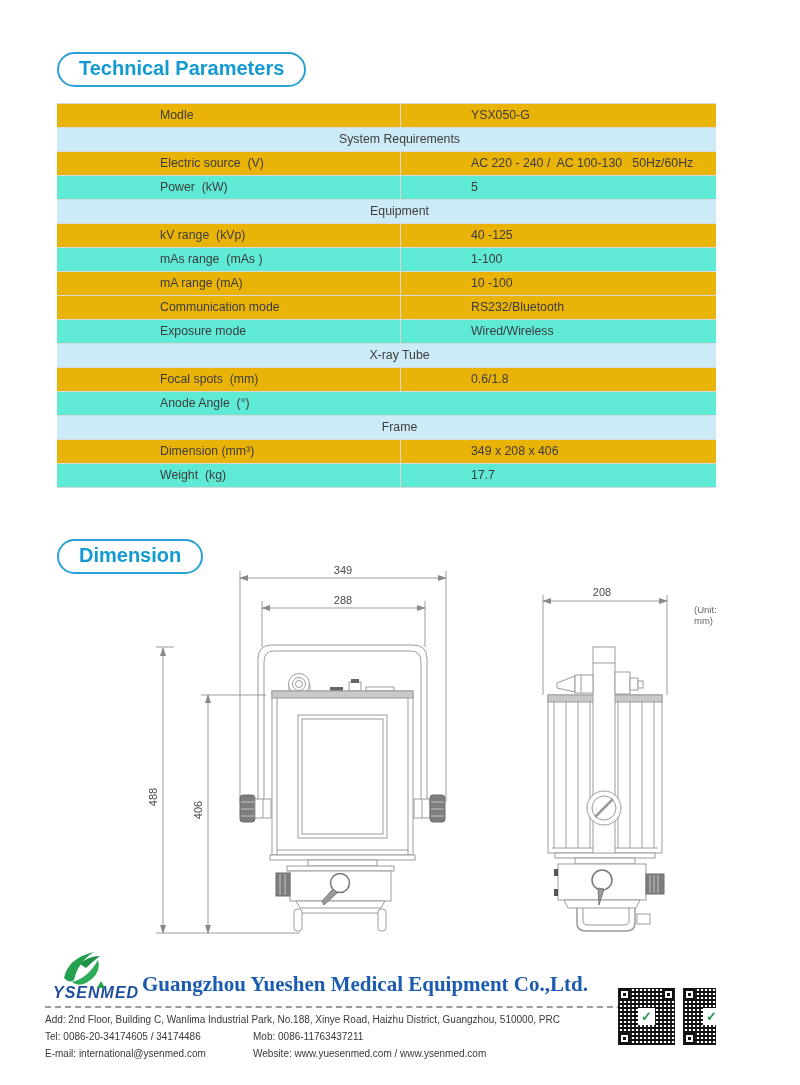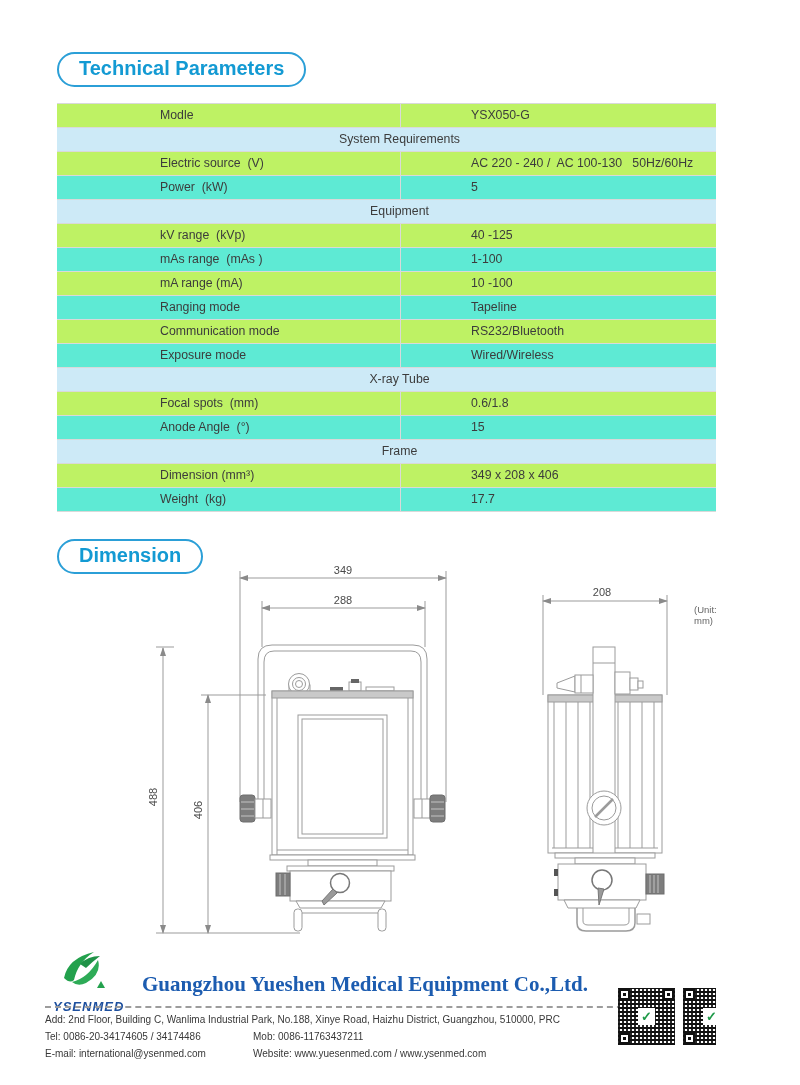--- a/index.html
+++ b/index.html
@@ -7,41 +7,41 @@
         font-family:"Liberation Sans",sans-serif;color:#3c3c3c;}
 
   
   .pill{position:absolute;display:inline-block;border:2px solid #2b9fd7;border-radius:22px;
         padding:3px 20px 5px 20px;color:#139ad3;font-weight:bold;font-size:20px;background:#fff;}
   .pill-1{left:57px;top:52px;}
   .pill-2{left:57px;top:539px;}
 
   
   .spec-table{position:absolute;left:57px;top:103px;width:685px;border-top:1px solid #d9d9d9;font-size:12.3px;}
-  .trow{display:flex;height:23px;line-height:23px;border-bottom:1px solid #d9d9d9;background:#bef264;}
+  .trow{display:flex;height:23px;line-height:23px;border-bottom:1px solid #d9d9d9;background:#eab308;}
   .trow.gray{background:#5eead4;}
   .trow.section{background:#cdeaf7;justify-content:center;}
   .cell{white-space:pre;overflow:hidden;}
   .cell.lbl{width:343px;padding-left:103px;box-sizing:border-box;}
   .cell.val{flex:1;padding-left:70px;border-left:1px solid #d9d9d9;}
   .cell.sec{text-align:center;}
 
   
   .drawing-svg{position:absolute;left:140px;top:565px;}
   .unit-note{position:absolute;left:694px;top:604px;font-size:9.5px;color:#666;}
   .dim-text{font-size:11px;fill:#4a4a4a;font-family:"Liberation Sans",sans-serif;}
   .ln{stroke:#9b9b9b;stroke-width:1;fill:none;}
   .lnf{stroke:#9b9b9b;stroke-width:1;fill:#ffffff;}
   .band{fill:#c9c9c9;stroke:#9b9b9b;stroke-width:1;}
   .dark{fill:#7d7d7d;stroke:#6e6e6e;stroke-width:1;}
   .rib{stroke:#c4c4c4;stroke-width:1;}
 
   
   .logo{position:absolute;left:50px;top:950px;width:80px;height:52px;}
-  .logo-text{position:absolute;left:3px;top:49px;font-size:13px;font-weight:bold;font-style:italic;
+  .logo-text{position:absolute;left:3px;top:34px;font-size:16px;font-weight:bold;font-style:italic;
              color:#1d4f9e;letter-spacing:1px;white-space:pre;}
   .n-accent{position:absolute;left:47px;top:31px;width:0;height:0;
             border-left:4px solid transparent;border-right:4px solid transparent;
             border-bottom:7px solid #23a14d;}
   .company{position:absolute;left:142px;top:972px;font-family:"Liberation Serif",serif;
            font-weight:bold;font-size:21px;color:#1c5cb0;}
   .dash-divider{position:absolute;left:45px;top:1006px;width:598px;border-top:2px dashed #9c9c9c;}
   .contact{position:absolute;left:45px;top:1011px;width:570px;font-size:10px;color:#383838;}
   .c-row{height:17px;line-height:17px;white-space:pre;}
   .c-left{display:inline-block;width:208px;}
@@ -89,42 +89,37 @@
         <div class="cell val">40 -125</div>
       </div>
     <div class="trow gray">
         <div class="cell lbl">mAs range  (mAs )</div>
         <div class="cell val">1-100</div>
       </div>
     <div class="trow">
         <div class="cell lbl">mA range (mA)</div>
         <div class="cell val">10 -100</div>
       </div>
-    <div class="trow gray">
-        <div class="cell lbl">Ranging mode</div>
-        <div class="cell val">Tapeline</div>
-      </div>
     <div class="trow">
         <div class="cell lbl">Communication mode</div>
         <div class="cell val">RS232/Bluetooth</div>
       </div>
     <div class="trow gray">
         <div class="cell lbl">Exposure mode</div>
         <div class="cell val">Wired/Wireless</div>
       </div>
     <div class="trow section">
         <div class="cell sec">X-ray Tube</div>
       </div>
     <div class="trow">
         <div class="cell lbl">Focal spots  (mm)</div>
         <div class="cell val">0.6/1.8</div>
       </div>
     <div class="trow gray">
         <div class="cell lbl">Anode Angle  (°)</div>
-        <div class="cell val">15</div>
       </div>
     <div class="trow section">
         <div class="cell sec">Frame</div>
       </div>
     <div class="trow">
         <div class="cell lbl">Dimension (mm³)</div>
         <div class="cell val">349 x 208 x 406</div>
       </div>
     <div class="trow gray">
         <div class="cell lbl">Weight  (kg)</div>

